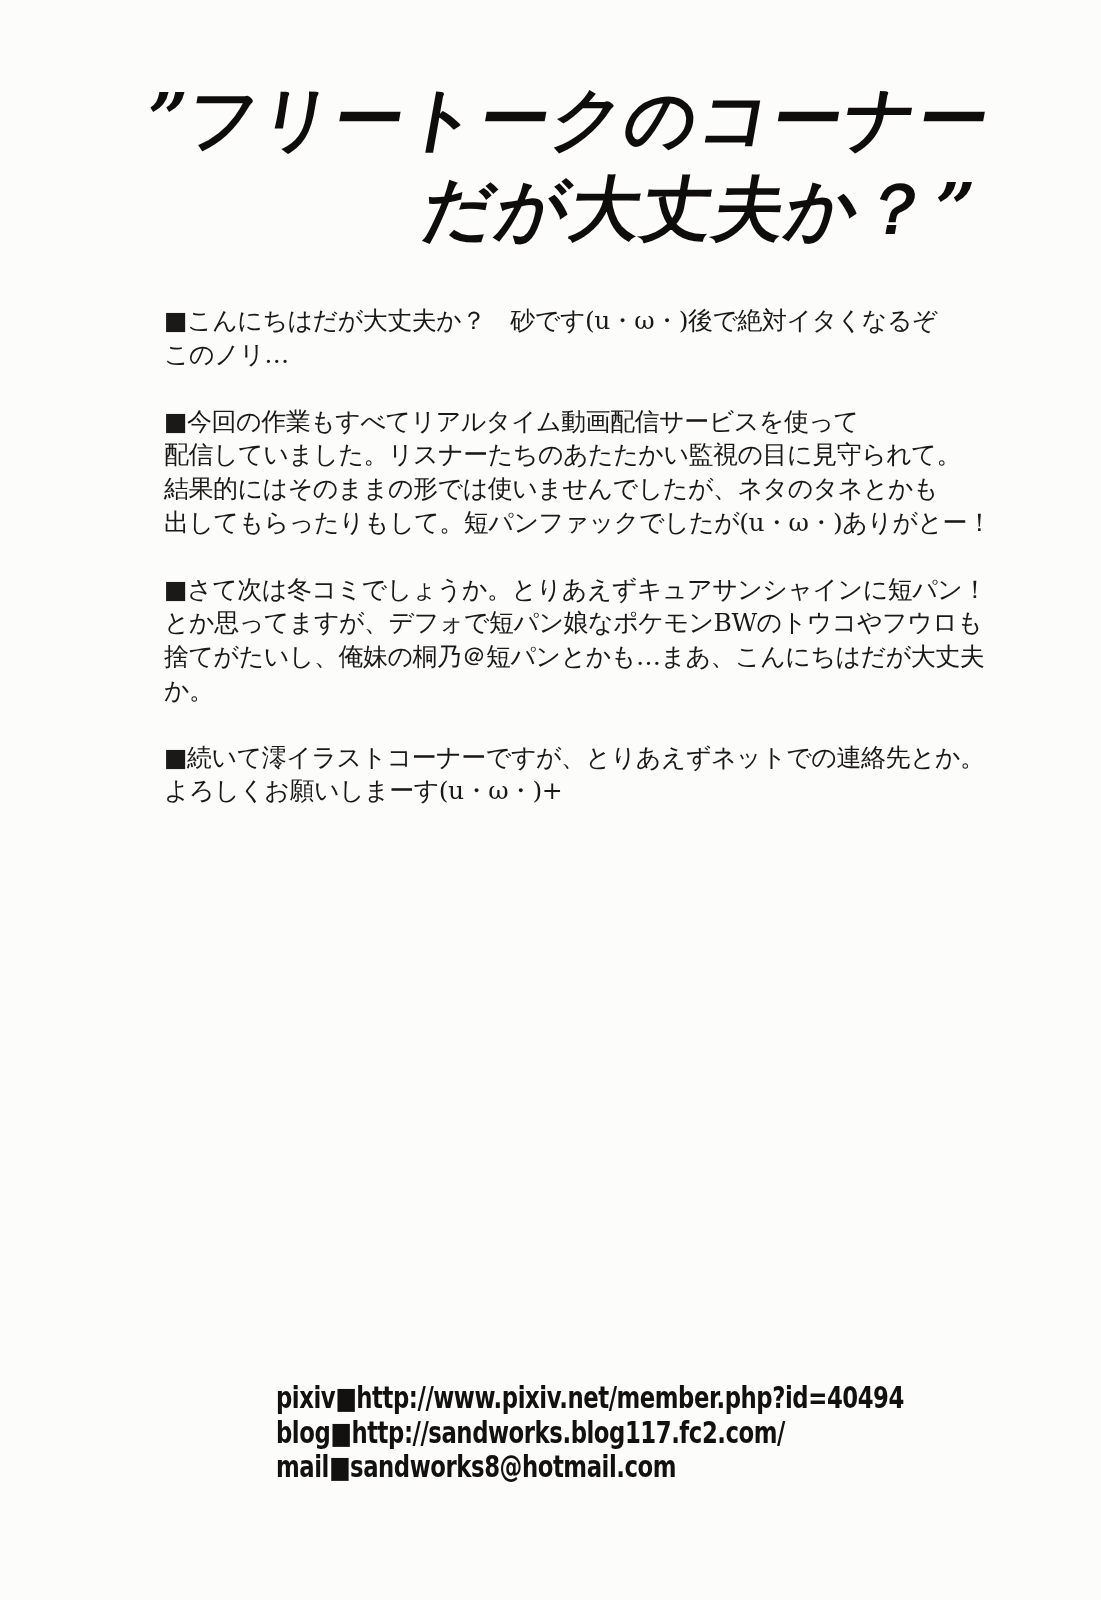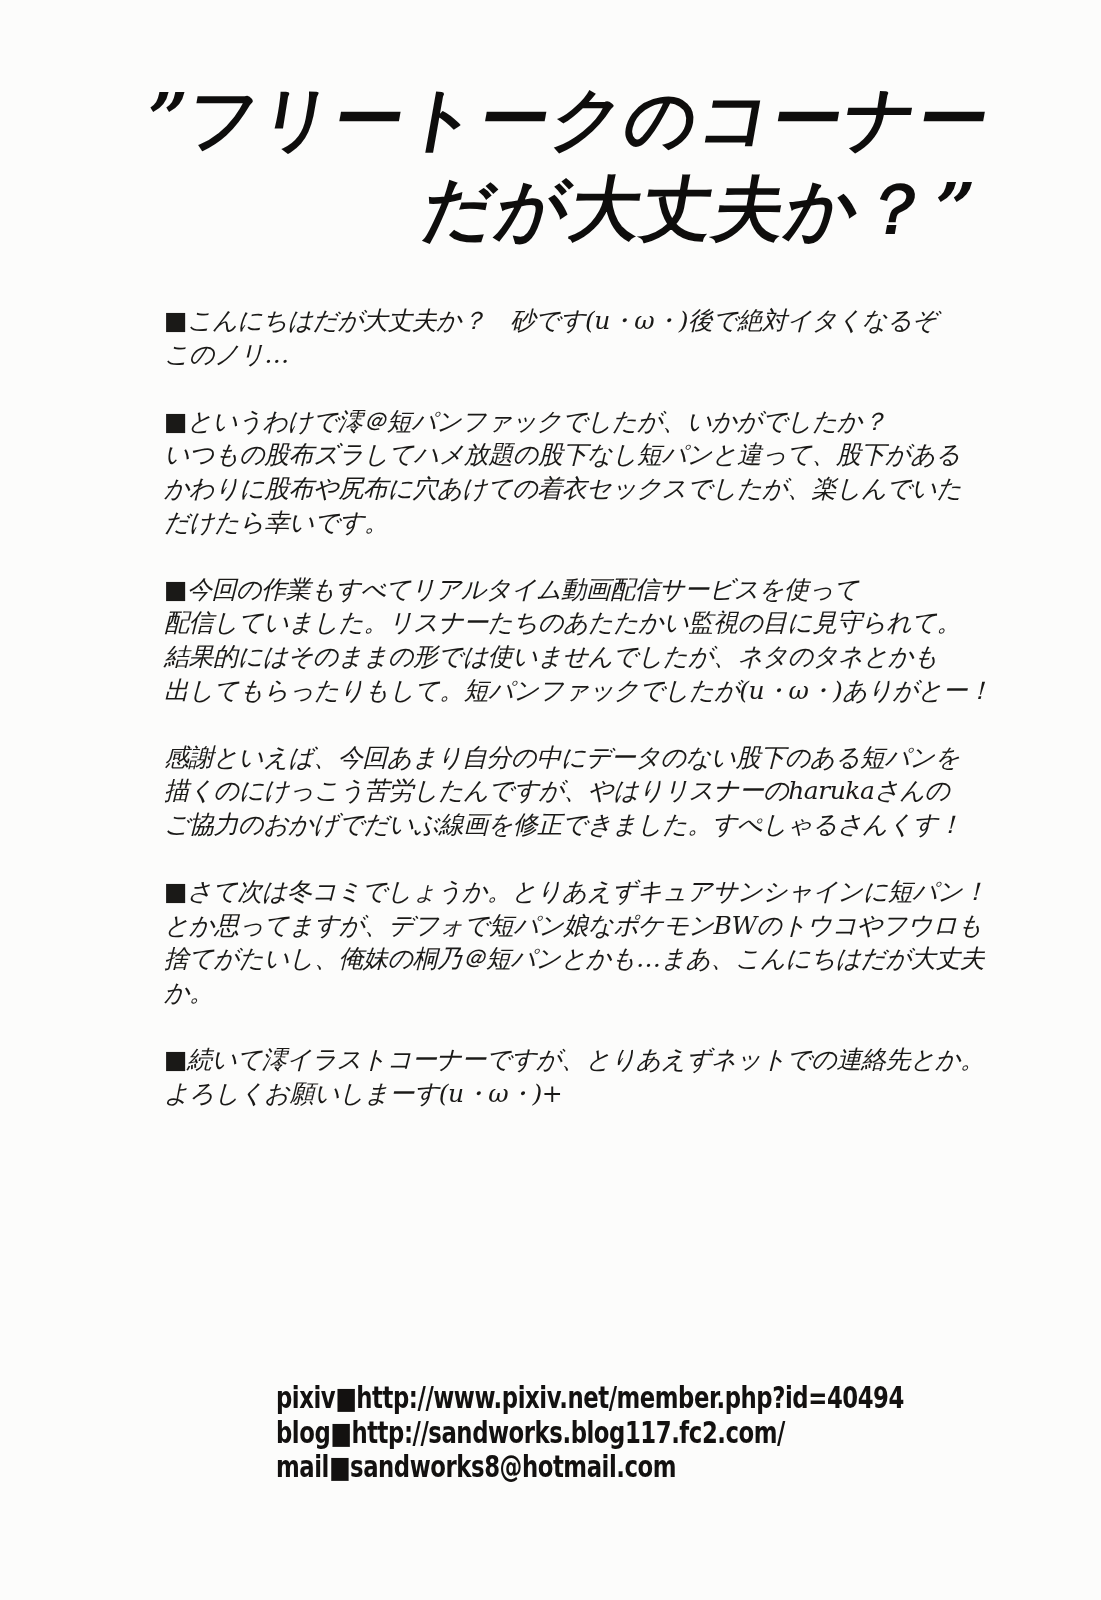--- a/index.html
+++ b/index.html
@@ -39,21 +39,20 @@
     top: 304px;
     width: 828px;
     font-size: 25px;
     line-height: 33.6px;
     letter-spacing: -0.5px;
     color: #1a1917;
   }
   .para {
     margin: 0 0 33.6px 0;
     white-space: pre-line;
-    font-style: italic;
   }
   .para:last-child { margin-bottom: 4px; }
   
   .contact {
     position: absolute;
     left: 276px;
     top: 1381px;
     font-family: "DejaVu Sans", "Liberation Sans", sans-serif;
     font-weight: bold;
     font-size: 30px;
@@ -72,31 +71,24 @@
 <div class="page">
 
   <header class="title">
     <span class="title-line">”フリートークのコーナー</span>
     <span class="title-line">だが大丈夫か？”</span>
   </header>
 
   <main class="body-text">
     <p class="para">■こんにちはだが大丈夫か？　砂です(u・ω・)後で絶対イタくなるぞ
 このノリ…</p>
-    <p class="para">■というわけで澪＠短パンファックでしたが、いかがでしたか？
-いつもの股布ズラしてハメ放題の股下なし短パンと違って、股下がある
-かわりに股布や尻布に穴あけての着衣セックスでしたが、楽しんでいた
-だけたら幸いです。</p>
     <p class="para">■今回の作業もすべてリアルタイム動画配信サービスを使って
 配信していました。リスナーたちのあたたかい監視の目に見守られて。
 結果的にはそのままの形では使いませんでしたが、ネタのタネとかも
 出してもらったりもして。短パンファックでしたが(u・ω・)ありがとー！</p>
-    <p class="para">感謝といえば、今回あまり自分の中にデータのない股下のある短パンを
-描くのにけっこう苦労したんですが、やはりリスナーのharukaさんの
-ご協力のおかげでだいぶ線画を修正できました。すぺしゃるさんくす！</p>
     <p class="para">■さて次は冬コミでしょうか。とりあえずキュアサンシャインに短パン！
 とか思ってますが、デフォで短パン娘なポケモンBWのトウコやフウロも
 捨てがたいし、俺妹の桐乃＠短パンとかも…まあ、こんにちはだが大丈夫か。</p>
     <p class="para">■続いて澪イラストコーナーですが、とりあえずネットでの連絡先とか。
 よろしくお願いしまーす(u・ω・)+</p>
   </main>
 
   <footer class="contact">
     <span class="contact-line">pixiv■http://www.pixiv.net/member.php?id=40494</span>
     <span class="contact-line">blog■http://sandworks.blog117.fc2.com/</span>

